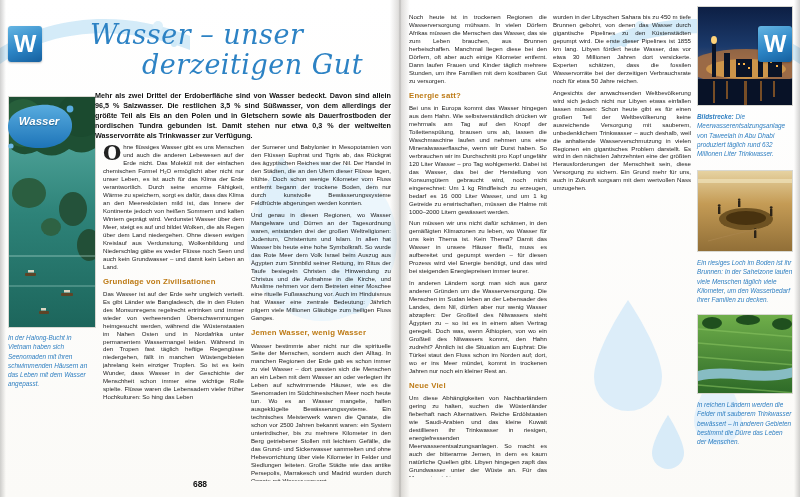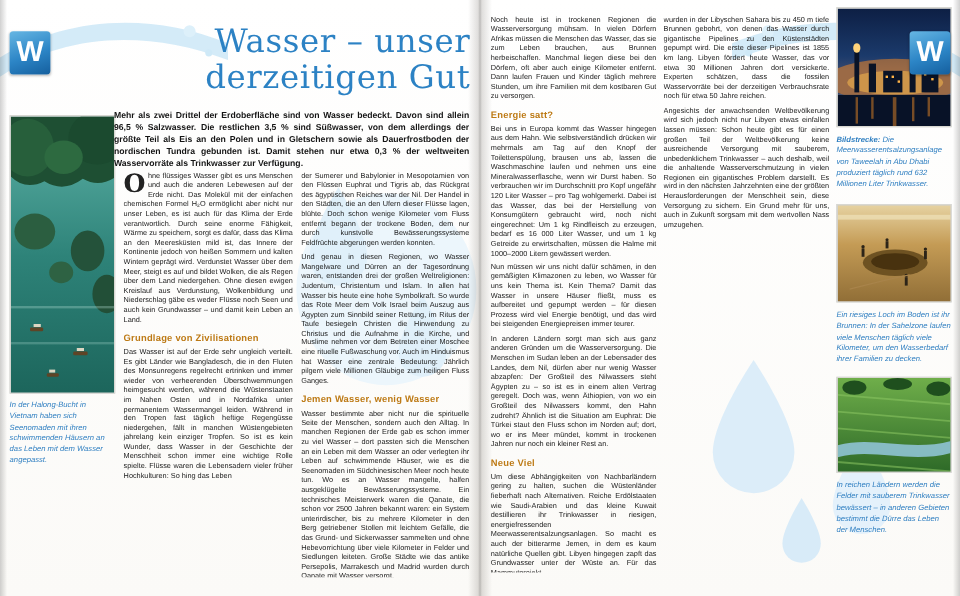--- a/index.html
+++ b/index.html
@@ -17,22 +17,22 @@
   .tab { position:absolute; width:34px; height:36px; border-radius:3px;
     background:linear-gradient(160deg,#66b6e3 0%, #2c85c6 55%, #155f9e 100%);
     color:#fff; font-weight:bold; font-size:24px; text-align:center; line-height:36px; z-index:6;
     box-shadow:0 1px 2px rgba(0,0,0,.25); }
   .tab.tl { left:8px; top:26px; }
   .tab.tr { left:358px; top:26px; }
 
   .swoosh { position:absolute; z-index:2; }
   .wm { position:absolute; z-index:1; }
 
-  .title { position:absolute; left:90px; top:20px; width:302px; text-align:right; z-index:5;
-    font-family:"DejaVu Serif", serif; color:#2c82c4; }
+  .title { position:absolute; left:90px; top:20px; width:302px; text-align:left; z-index:5;
+    font-family:"DejaVu Serif", serif; font-style:italic; color:#2c82c4; }
   .title .t1 { font-size:27px; line-height:1.1; letter-spacing:.5px; }
   .title .t2 { font-size:27px; line-height:1.1; padding-left:52px; letter-spacing:.5px; }
 
   .intro { position:absolute; left:95px; top:91px; width:296px; font-size:7.2px; line-height:1.38;
     font-weight:bold; color:#151515; text-align:justify; z-index:5; }
 
   .photo { position:absolute; overflow:hidden; border:1px solid #d8d8d2; background:#ccc; z-index:4; }
   .photo svg { display:block; }
   .ph-halong { left:8px; top:96px; width:88px; height:232px; }
 
@@ -122,38 +122,53 @@
           <rect x="30" y="214" width="10" height="3" rx="1"></rect>
         </g>
         <g fill="#ddd6c2">
           <rect x="19" y="173" width="6" height="2.5"></rect>
           <rect x="55" y="193" width="6" height="2.5"></rect>
           <rect x="32" y="211" width="5" height="2.5"></rect>
         </g>
       </svg>
     </div>
 
+    <div class="blob">
+      <svg width="74" height="50" viewBox="0 0 74 50">
+        <defs>
+          <linearGradient id="blobG" x1="0" y1="0" x2="0" y2="1">
+            <stop offset="0" stop-color="#58acdf"></stop>
+              <stop offset="1" stop-color="#1d74b8"></stop>
+          </linearGradient>
+        </defs>
+        <path d="M36,3 C54,1 67,10 68,22 C69,35 57,45 38,46 C19,47 5,39 4,26 C3,12 18,5 36,3 Z" fill="url(#blobG)"></path>
+        <circle cx="66" cy="7" r="3.4" fill="#58acdf"></circle>
+        <circle cx="7" cy="44" r="2.6" fill="#6cb8e5"></circle>
+      </svg>
+      <span class="blob-label">Wasser</span>
+    </div>
 
     <p class="cap photocap">In der Halong-Bucht in Vietnam haben sich Seenomaden mit ihren schwimmenden Häusern an das Leben mit dem Wasser angepasst.</p>
 
     <div class="col colM">
       <p>
         <span class="dropcap">O</span><span>hne flüssiges Wasser gibt es uns Menschen und auch die anderen Lebewesen auf der Erde nicht. Das Molekül mit der einfachen chemischen Formel H₂O ermöglicht aber nicht nur unser Leben, es ist auch für das Klima der Erde verantwortlich. Durch seine enorme Fähigkeit, Wärme zu speichern, sorgt es dafür, dass das Klima an den Meeresküsten mild ist, das Innere der Kontinente jedoch von heißen Sommern und kalten Wintern geprägt wird. Verdunstet Wasser über dem Meer, steigt es auf und bildet Wolken, die als Regen über dem Land niedergehen. Ohne diesen ewigen Kreislauf aus Verdunstung, Wolkenbildung und Niederschlag gäbe es weder Flüsse noch Seen und auch kein Grundwasser – und damit kein Leben an Land.</span>
       </p>
       <h3 class="sec-h">Grundlage von Zivilisationen</h3>
       <p>Das Wasser ist auf der Erde sehr ungleich verteilt. Es gibt Länder wie Bangladesch, die in den Fluten des Monsunregens regelrecht ertrinken und immer wieder von verheerenden Überschwemmungen heimgesucht werden, während die Wüstenstaaten im Nahen Osten und in Nordafrika unter permanentem Wassermangel leiden. Während in den Tropen fast täglich heftige Regengüsse niedergehen, fällt in manchen Wüstengebieten jahrelang kein einziger Tropfen. So ist es kein Wunder, dass Wasser in der Geschichte der Menschheit schon immer eine wichtige Rolle spielte. Flüsse waren die Lebensadern vieler früher Hochkulturen: So hing das Leben</p>
     </div>
 
     <div class="col colRt">
       <p>der Sumerer und Babylonier in Mesopotamien von den Flüssen Euphrat und Tigris ab, das Rückgrat des ägyptischen Reiches war der Nil. Der Handel in den Städten, die an den Ufern dieser Flüsse lagen, blühte. Doch schon wenige Kilometer vom Fluss entfernt begann der trockene Boden, dem nur durch kunstvolle Bewässerungssysteme Feldfrüchte abgerungen werden konnten.</p>
       <p>Und genau in diesen Regionen, wo Wasser Mangelware und Dürren an der Tagesordnung waren, entstanden drei der großen Weltreligionen: Judentum, Christentum und Islam. In allen hat Wasser bis heute eine hohe Symbolkraft. So wurde das Rote Meer dem Volk Israel beim Auszug aus Ägypten zum Sinnbild seiner Rettung, im Ritus der Taufe besiegeln Christen die Hinwendung zu Christus und die Aufnahme in die Kirche, und Muslime nehmen vor dem Betreten einer Moschee eine rituelle Fußwaschung vor. Auch im Hinduismus hat Wasser eine zentrale Bedeutung: Jährlich pilgern viele Millionen Gläubige zum heiligen Fluss Ganges.</p>
       <h3 class="sec-h">Jemen Wasser, wenig Wasser</h3>
       <p>Wasser bestimmte aber nicht nur die spirituelle Seite der Menschen, sondern auch den Alltag. In manchen Regionen der Erde gab es schon immer zu viel Wasser – dort passten sich die Menschen an ein Leben mit dem Wasser an oder verlegten ihr Leben auf schwimmende Häuser, wie es die Seenomaden im Südchinesischen Meer noch heute tun. Wo es an Wasser mangelte, halfen ausgeklügelte Bewässerungssysteme. Ein technisches Meisterwerk waren die Qanate, die schon vor 2500 Jahren bekannt waren: ein System unterirdischer, bis zu mehrere Kilometer in den Berg getriebener Stollen mit leichtem Gefälle, die das Grund- und Sickerwasser sammelten und ohne Hebevorrichtung über viele Kilometer in Felder und Siedlungen leiteten. Große Städte wie das antike Persepolis, Marrakesch und Madrid wurden durch Qanate mit Wasser versorgt.</p>
     </div>
 
+    <div class="pagenum">688</div>
   </div>
 
   <div class="page right">
 
     <svg class="swoosh" style="left:210px;top:12px" width="190" height="66" viewBox="0 0 190 66">
       <path d="M190,52 C138,16 68,12 0,38 L0,24 C68,-4 140,4 190,36 Z" fill="#cfe9f7" opacity="0.9"></path>
       <circle cx="30" cy="14" r="5" fill="#ddf0fa"></circle>
       <circle cx="14" cy="32" r="3" fill="#cfe9f7"></circle>
     </svg>
 

